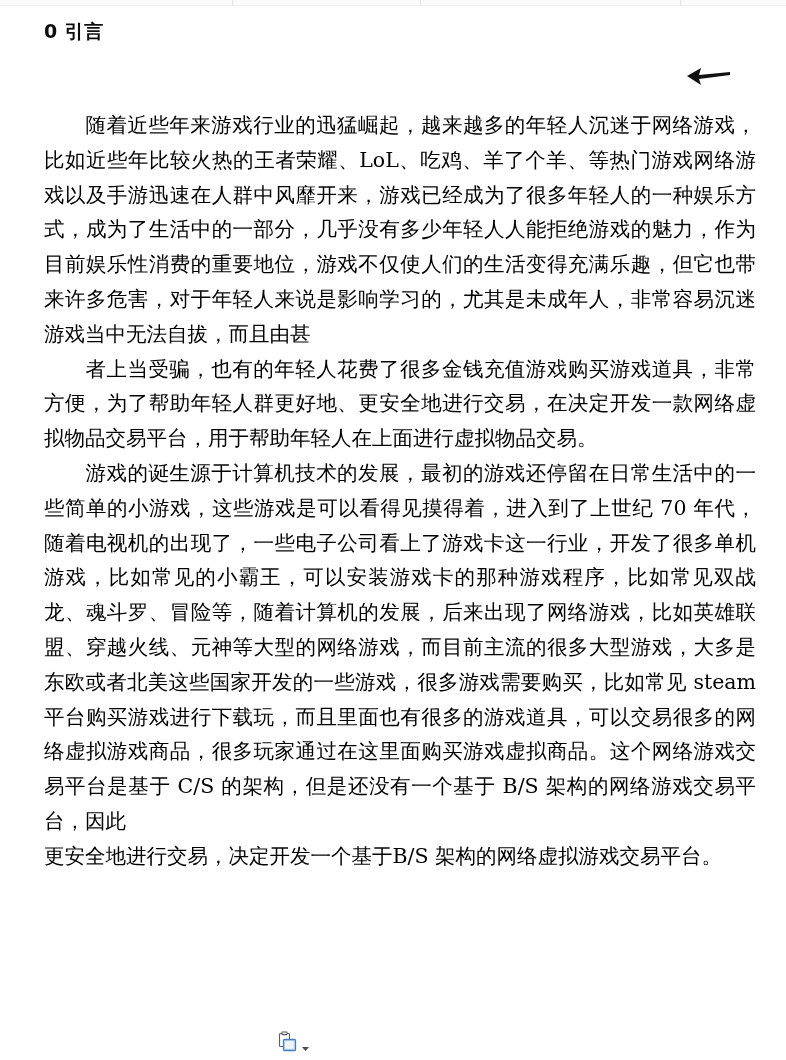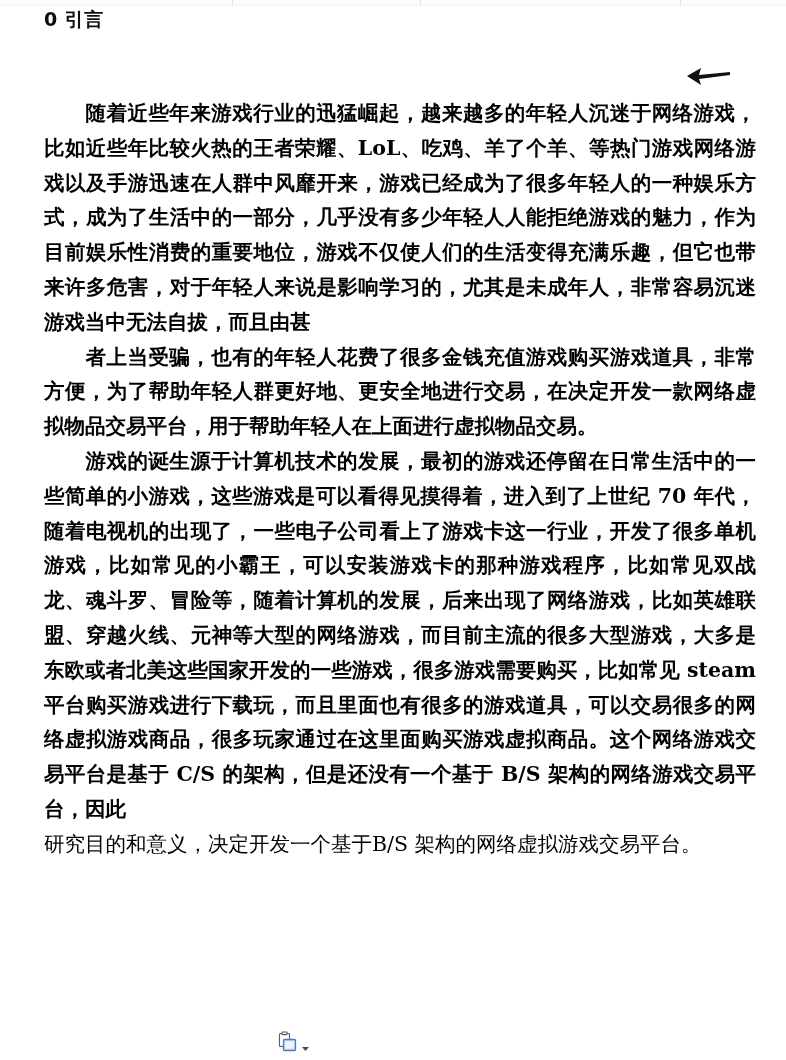--- a/index.html
+++ b/index.html
@@ -52,21 +52,21 @@
   }
 
   
   .h-top {
     font-family: "DejaVu Sans", "Liberation Sans", sans-serif;
     font-weight: bold;
     font-size: 19px;
     line-height: 26px;
     letter-spacing: 0.5px;
     margin: 0;
-    padding-top: 6px;
+    padding-top: 18px;
     color: #0d0d0d;
   }
   .h-sub {
     font-family: "DejaVu Sans", "Liberation Sans", sans-serif;
     font-weight: normal;
     font-size: 21px;
     line-height: 28px;
     letter-spacing: 1px;
     margin: 0;
     color: #0d0d0d;
@@ -89,21 +89,20 @@
   .para {
     font-family: "DejaVu Serif", "Liberation Serif", serif;
     font-size: 20.5px;
     line-height: 34.8px;
     text-align: justify;
     text-justify: inter-ideograph;
     margin: 0;
     letter-spacing: 0px;
     color: #000000;
     word-break: break-all;
-    font-weight: bold;
   }
   .para .ind { display: inline-block; width: 2em; }
 
   .para-last {
     font-family: "DejaVu Serif", "Liberation Serif", serif;
     font-size: 20.5px;
     line-height: 34.8px;
     margin: 0;
     color: #000000;
   }
@@ -153,21 +152,21 @@
 
 
     <div class="spacer-b"></div>
 
     <p class="para"><span class="ind"></span><span>随着近些年来游戏行业的迅猛崛起，越来越多的年轻人沉迷于网络游戏，比如近些年比较火热的王者荣耀、LoL、吃鸡、羊了个羊、等热门游戏网络游戏以及手游迅速在人群中风靡开来，游戏已经成为了很多年轻人的一种娱乐方式，成为了生活中的一部分，几乎没有多少年轻人人能拒绝游戏的魅力，作为目前娱乐性消费的重要地位，游戏不仅使人们的生活变得充满乐趣，但它也带来许多危害，对于年轻人来说是影响学习的，尤其是未成年人，非常容易沉迷游戏当中无法自拔，而且由甚</span></p>
 
     <p class="para"><span class="ind"></span><span>者上当受骗，也有的年轻人花费了很多金钱充值游戏购买游戏道具，非常方便，为了帮助年轻人群更好地、更安全地进行交易，在决定开发一款网络虚拟物品交易平台，用于帮助年轻人在上面进行虚拟物品交易。</span></p>
 
     <p class="para"><span class="ind"></span><span>游戏的诞生源于计算机技术的发展，最初的游戏还停留在日常生活中的一些简单的小游戏，这些游戏是可以看得见摸得着，进入到了上世纪 70 年代，随着电视机的出现了，一些电子公司看上了游戏卡这一行业，开发了很多单机游戏，比如常见的小霸王，可以安装游戏卡的那种游戏程序，比如常见双战龙、魂斗罗、冒险等，随着计算机的发展，后来出现了网络游戏，比如英雄联盟、穿越火线、元神等大型的网络游戏，而目前主流的很多大型游戏，大多是东欧或者北美这些国家开发的一些游戏，很多游戏需要购买，比如常见 steam 平台购买游戏进行下载玩，而且里面也有很多的游戏道具，可以交易很多的网络虚拟游戏商品，很多玩家通过在这里面购买游戏虚拟商品。这个网络游戏交易平台是基于 C/S 的架构，但是还没有一个基于 B/S 架构的网络游戏交易平台，因此</span></p>
 
-    <p class="para-last">研究目的和意义，决定开发一个基于B/S 架构的网络虚拟游戏交易平台。</p>
+    <p class="para-last">更安全地进行交易，决定开发一个基于B/S 架构的网络虚拟游戏交易平台。</p>
 
     <div class="spacer-c"></div>
 
 
     <div class="blank-tail"></div>
   </div>
 
   <div class="arrow-marker">
     <svg width="48" height="30" viewBox="0 0 48 30" xmlns="http://www.w3.org/2000/svg">
       <path d="M3 14 L17 6 L15 13 L46 10 L46 13 L15 17 L17 23 Z" fill="#111111"></path>

